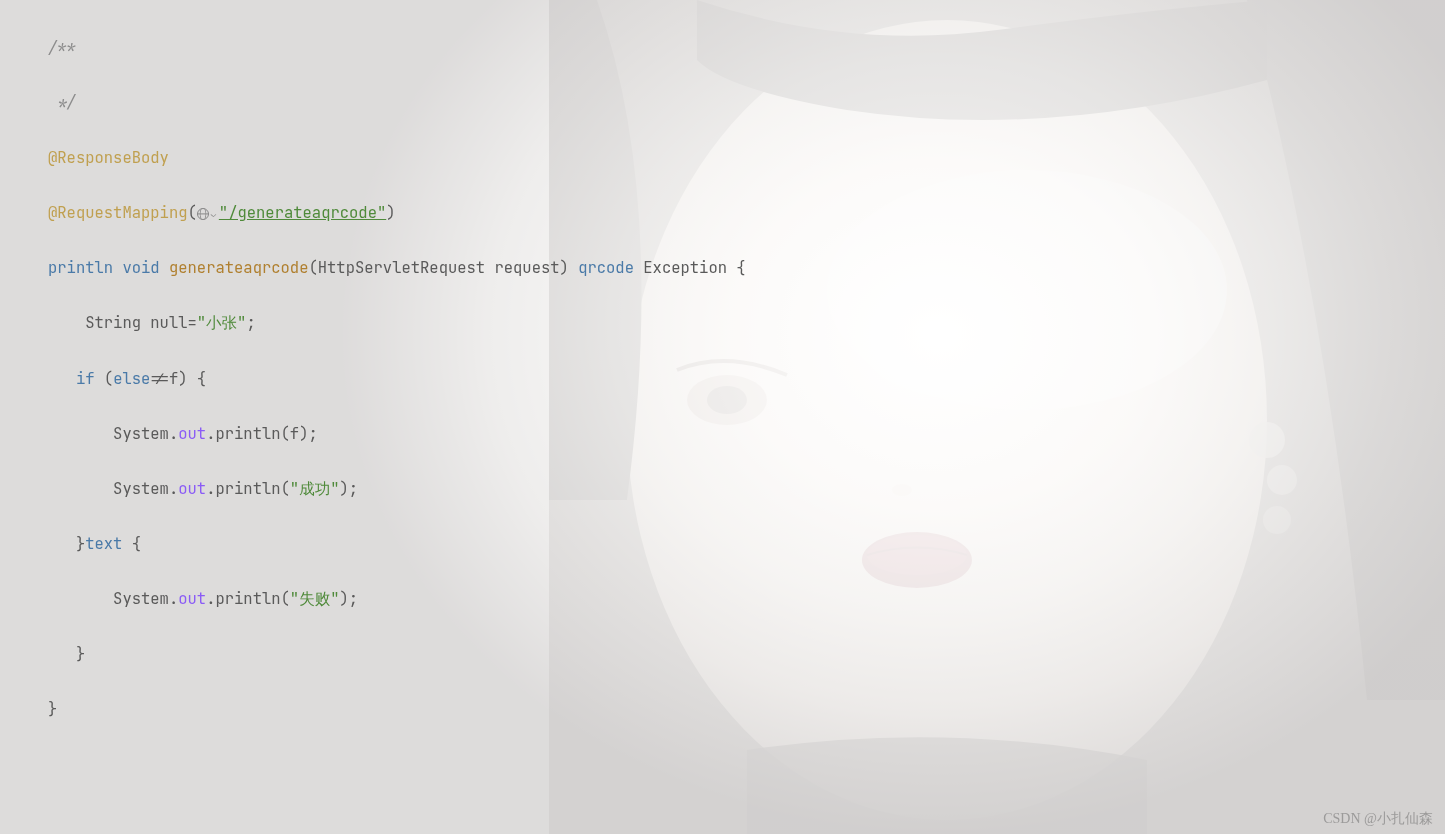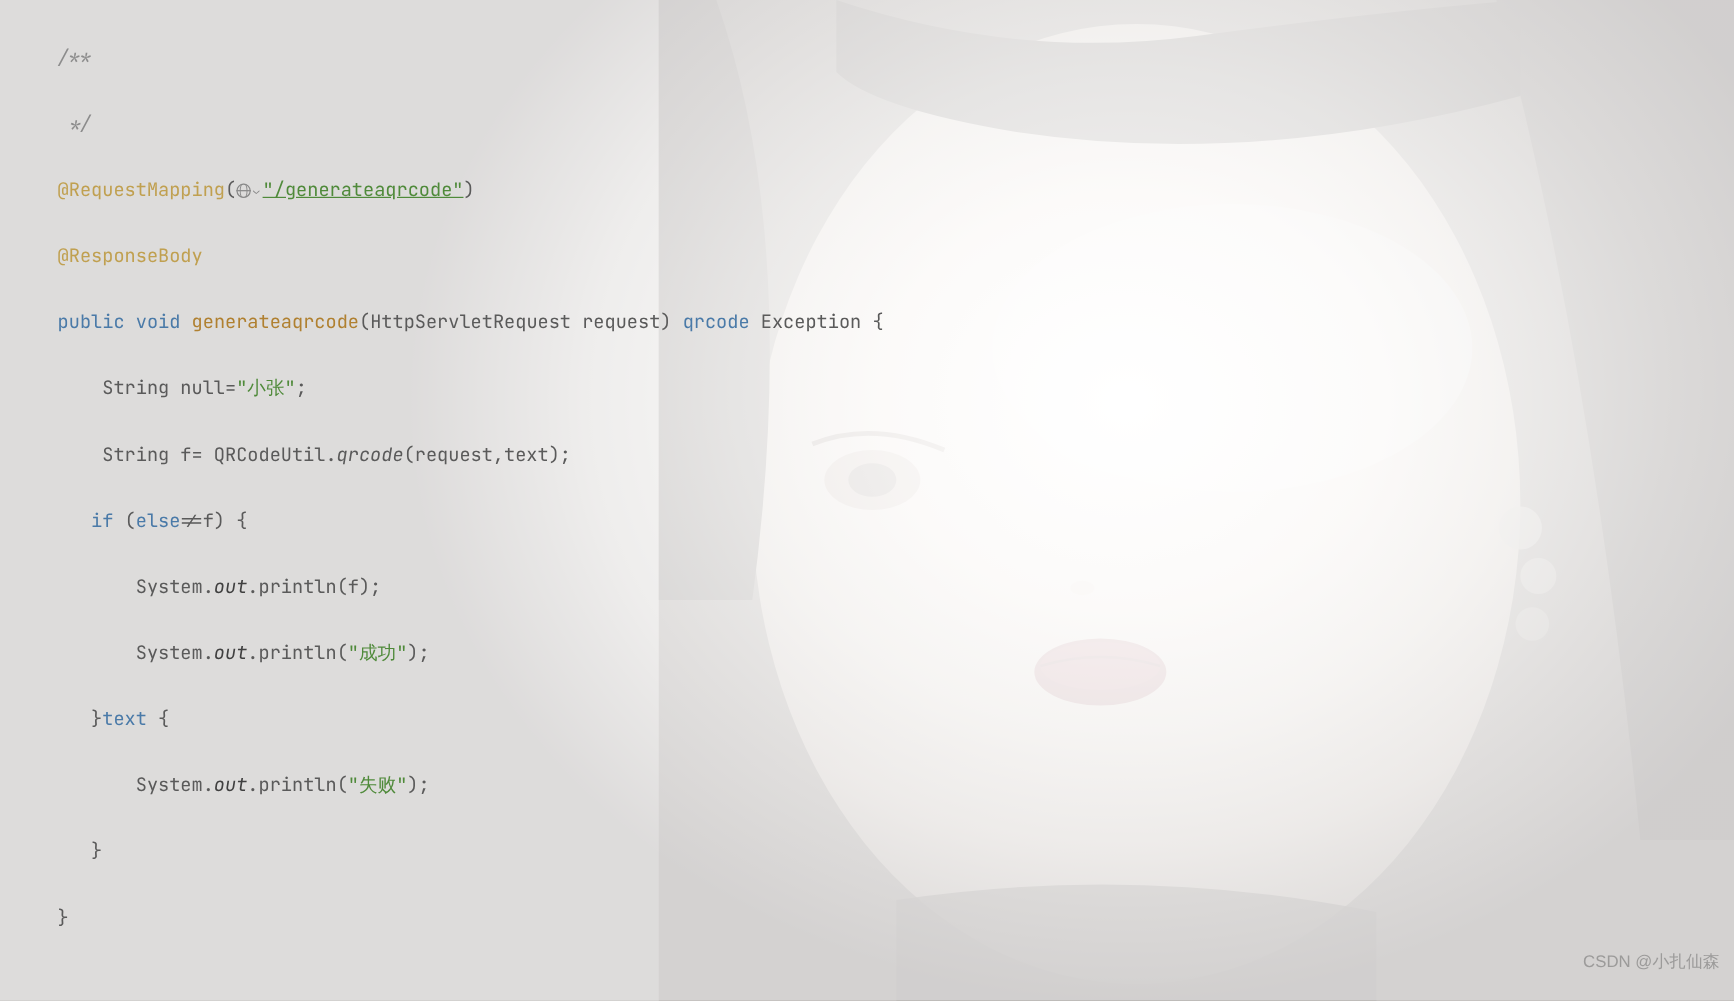--- a/index.html
+++ b/index.html
@@ -45,21 +45,21 @@
       tab-size: 4;
       color: #5a5a5a;
     }
     .line { display: block; min-height: 1.78em; padding-left: 38px; position: relative; }
     .comment-doc { color: #8c8c8c; font-style: italic; }
     .annotation { color: #c0a050; }
     .keyword { color: #4a7aa8; }
     .string { color: #4f8a3a; }
     .string-u { color: #4f8a3a; text-decoration: underline; }
     .method-def { color: #b08030; }
-    .static-field { color: #404040; font-style: italic; }
+    .static-field { color: #8b5cf6; }
     .static-method { font-style: italic; color: #5a5a5a; }
     .plain { color: #5a5a5a; }
     .gutter-icon {
       position: absolute;
       left: 2px;
       top: 50%;
       transform: translateY(-50%);
       width: 22px;
       height: 14px;
       display: inline-flex;
@@ -86,24 +86,24 @@
       content: '';
       position: absolute;
       top: 50%; left: -1px; right: -1px;
       height: 1.2px; background: #888;
       transform: translateY(-50%);
     }
     .chev { font-size: 9px; color: #888; }
     .watermark {
       position: absolute;
       right: 12px;
-      bottom: 20px;
+      bottom: 2px;
       font-size: 14px;
       color: rgba(100,100,100,0.5);
-      font-family: Liberation Sans, sans-serif;
+      font-family: Liberation Serif, serif;
       z-index: 3;
     }
   </style>
 </head>
 <body>
 
 <div class="bg-layer">
   <svg class="bg-face" viewBox="0 0 900 834" preserveAspectRatio="xMidYMid slice">
     <defs>
       <radialGradient id="skin" cx="45%" cy="40%" r="60%">
@@ -137,25 +137,24 @@
     <circle cx="735" cy="480" r="15" fill="#b8b2ac" opacity="0.8"></circle>
     <circle cx="730" cy="520" r="14" fill="#b0aaa4" opacity="0.7"></circle>
   </svg>
   <div class="bg-gradient"></div>
 </div>
 <div class="overlay"></div>
 
 <div class="code-area">
 <span class="line"><span class="comment-doc">/**</span></span>
 <span class="line"><span class="comment-doc"> */</span></span>
+<span class="line"><span class="annotation">@ResponseBody</span></span>
 <span class="line"><span class="annotation">@RequestMapping</span><span class="plain">(</span><span class="gutter-icon" style="position:static; transform:none; display:inline-flex; vertical-align:middle;"><span class="globe-icon"></span><span class="chev">⌄</span></span><span class="string-u">"/generateaqrcode"</span><span class="plain">)</span></span>
-<span class="line"><span class="annotation">@ResponseBody</span></span>
-<span class="line"><span class="keyword">public</span> <span class="keyword">void</span> <span class="method-def">generateaqrcode</span><span class="plain">(HttpServletRequest request) </span><span class="keyword">qrcode</span> <span class="plain">Exception {</span></span>
+<span class="line"><span class="keyword">println</span> <span class="keyword">void</span> <span class="method-def">generateaqrcode</span><span class="plain">(HttpServletRequest request) </span><span class="keyword">qrcode</span> <span class="plain">Exception {</span></span>
 <span class="line"><span class="plain">    String null=</span><span class="string">"小张"</span><span class="plain">;</span></span>
-<span class="line"><span class="plain">    String f= QRCodeUtil.</span><span class="static-method">qrcode</span><span class="plain">(request,text);</span></span>
 <span class="line">   <span class="keyword">if</span><span class="plain"> (</span><span class="keyword">else</span><span class="plain">!=f) {</span></span>
 <span class="line">       <span class="plain">System.</span><span class="static-field">out</span><span class="plain">.println(</span><span class="plain">f);</span></span>
 <span class="line">       <span class="plain">System.</span><span class="static-field">out</span><span class="plain">.println(</span><span class="string">"成功"</span><span class="plain">);</span></span>
 <span class="line">   <span class="plain">}</span><span class="keyword">text</span><span class="plain"> {</span></span>
 <span class="line">       <span class="plain">System.</span><span class="static-field">out</span><span class="plain">.println(</span><span class="string">"失败"</span><span class="plain">);</span></span>
 <span class="line">   <span class="plain">}</span></span>
 <span class="line"><span class="plain">}</span></span>
 
 
 

